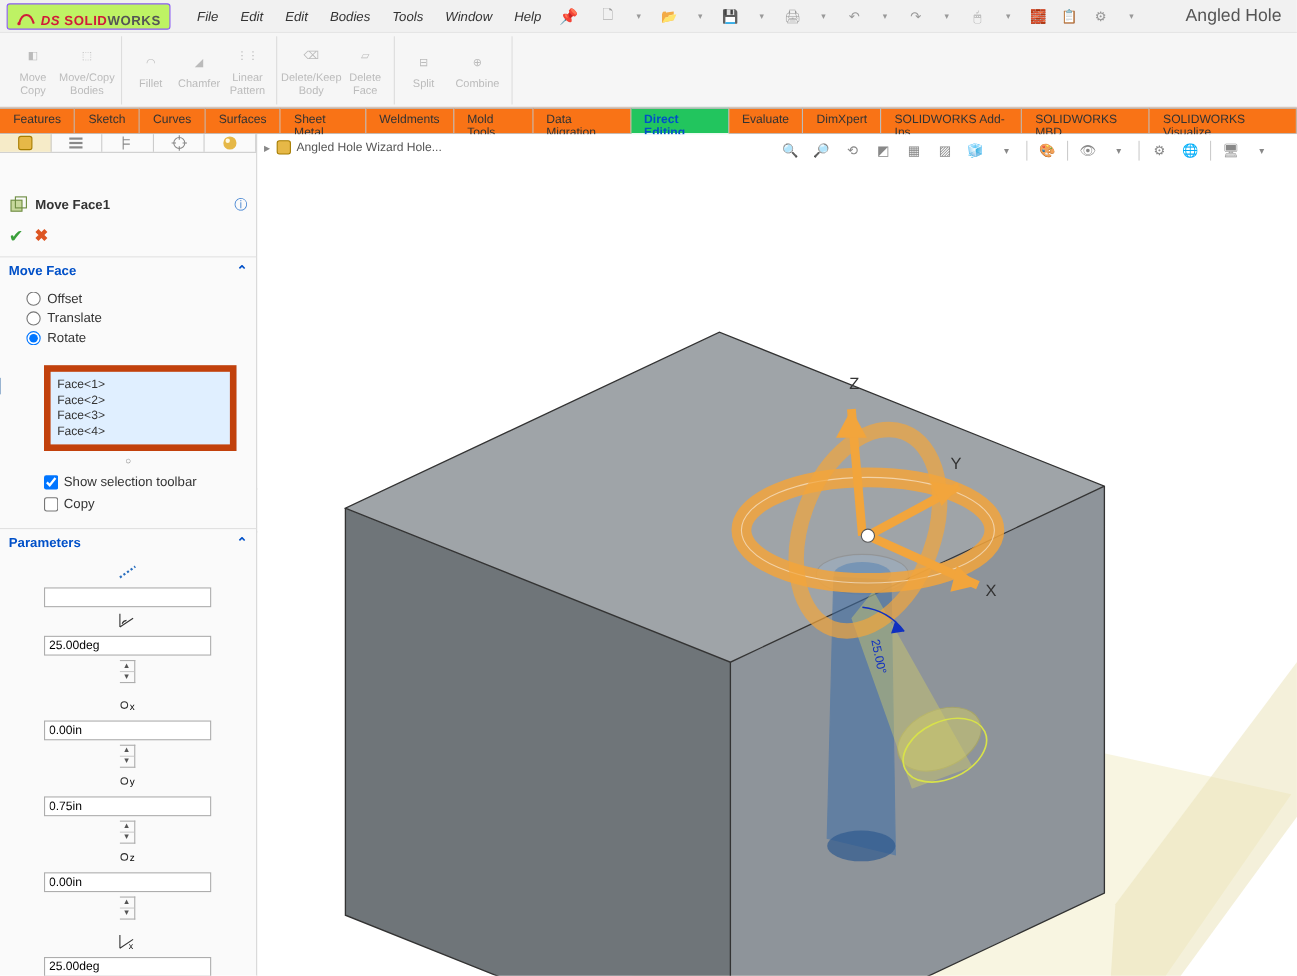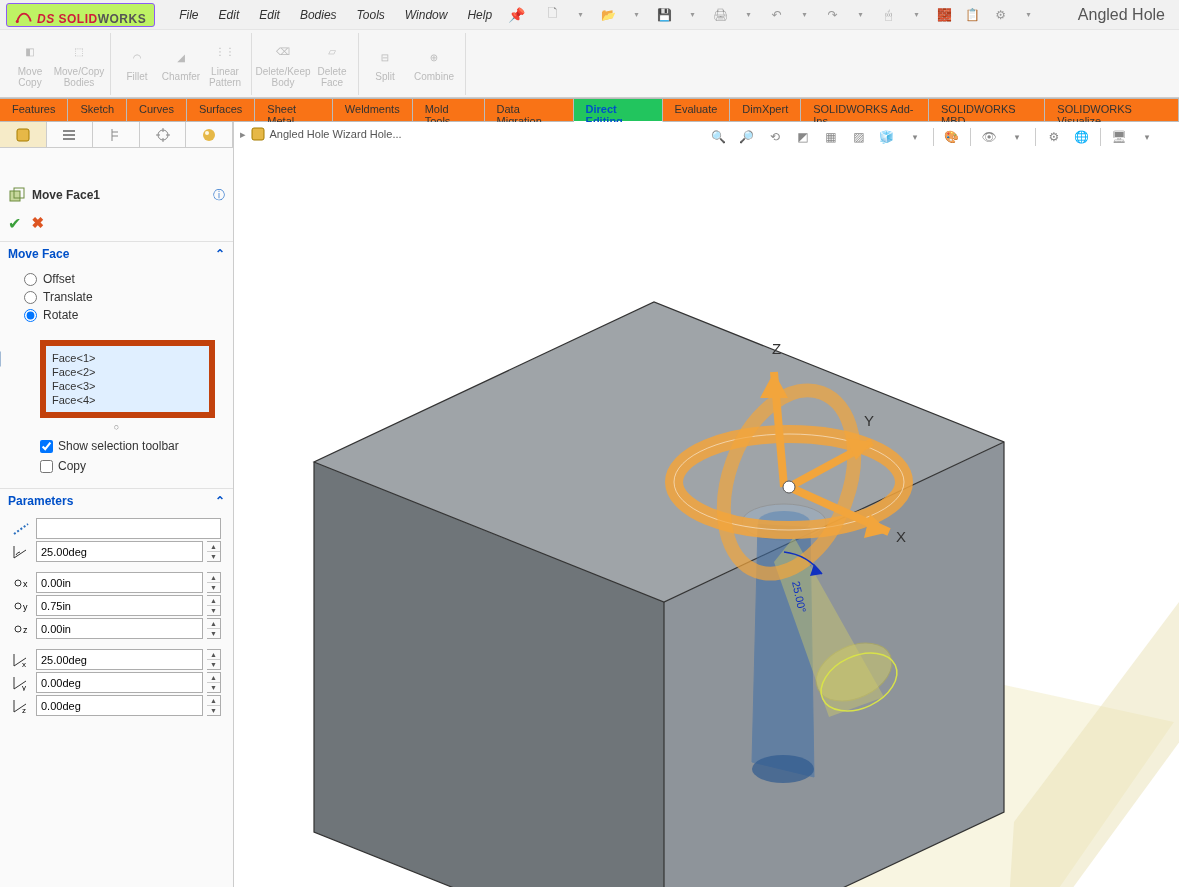--- a/index.html
+++ b/index.html
@@ -50,21 +50,21 @@
 .section-body { padding: 4px 10px 8px 10px; }
 .radio-row { display: flex; align-items: center; gap: 6px; padding: 2px 14px; }
 .radio-row input { margin: 0; }
 
 .face-list { margin: 16px 8px 4px 30px; background: #e0efff; border: 6px solid #c2410c; min-height: 72px; padding: 5px 4px; font-size: 11px; }
 .face-list div { padding: 1px 2px; }
 .face-list-icon { position: absolute; left: 12px; margin-top: 6px; }
 
 .check-row { display: flex; align-items: center; gap: 5px; padding: 3px 30px; }
 
-.param-row { display: flex; align-items: center; gap: 4px; padding: 1px 6px; }
+.param-row { display: flex; align-items: center; gap: 4px; padding: 1px 6px; flex-direction: column; }
 .param-icon { width: 22px; height: 20px; display: flex; align-items: center; justify-content: center; }
 .param-input { flex: 1; height: 21px; border: 1px solid #adadad; padding: 2px 4px; font-size: 11px; background: #fff; }
 .param-spin { width: 14px; height: 21px; display: flex; flex-direction: column; border: 1px solid #adadad; border-left: none; }
 .param-spin div { flex: 1; display: flex; align-items: center; justify-content: center; font-size: 7px; color: #555; border-bottom: 1px solid #ccc; }
 .param-spin div:last-child { border-bottom: none; }
 
 
 .viewport { flex: 1; position: relative; background: #fff; }
 .breadcrumb { position: absolute; top: 4px; left: 6px; display: flex; align-items: center; gap: 4px; font-size: 11px; color: #555; }
 .view-toolbar { position: absolute; top: 4px; right: 20px; display: flex; gap: 4px; }

